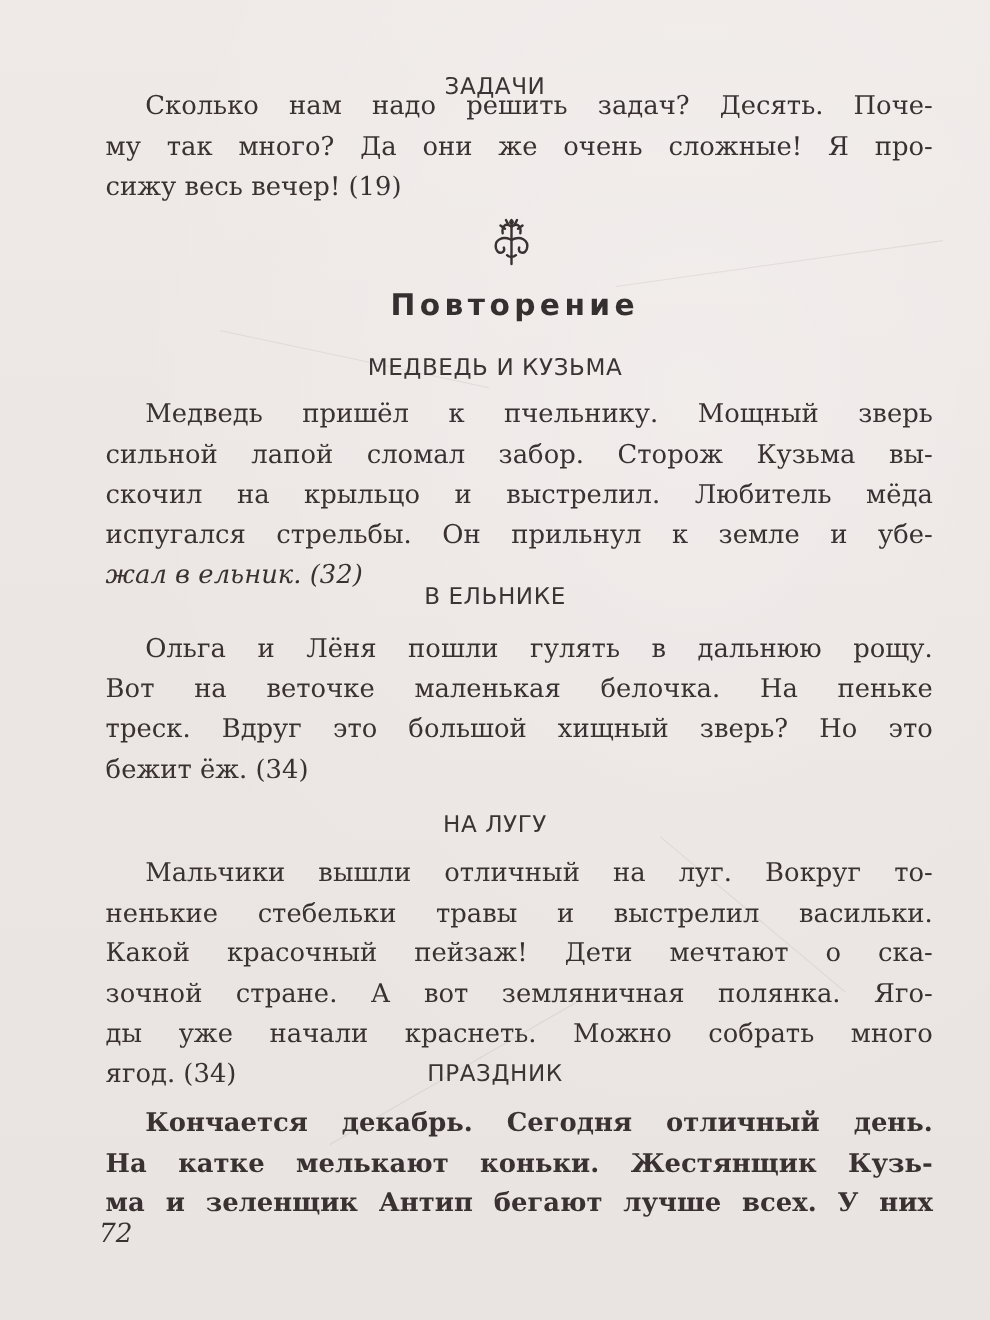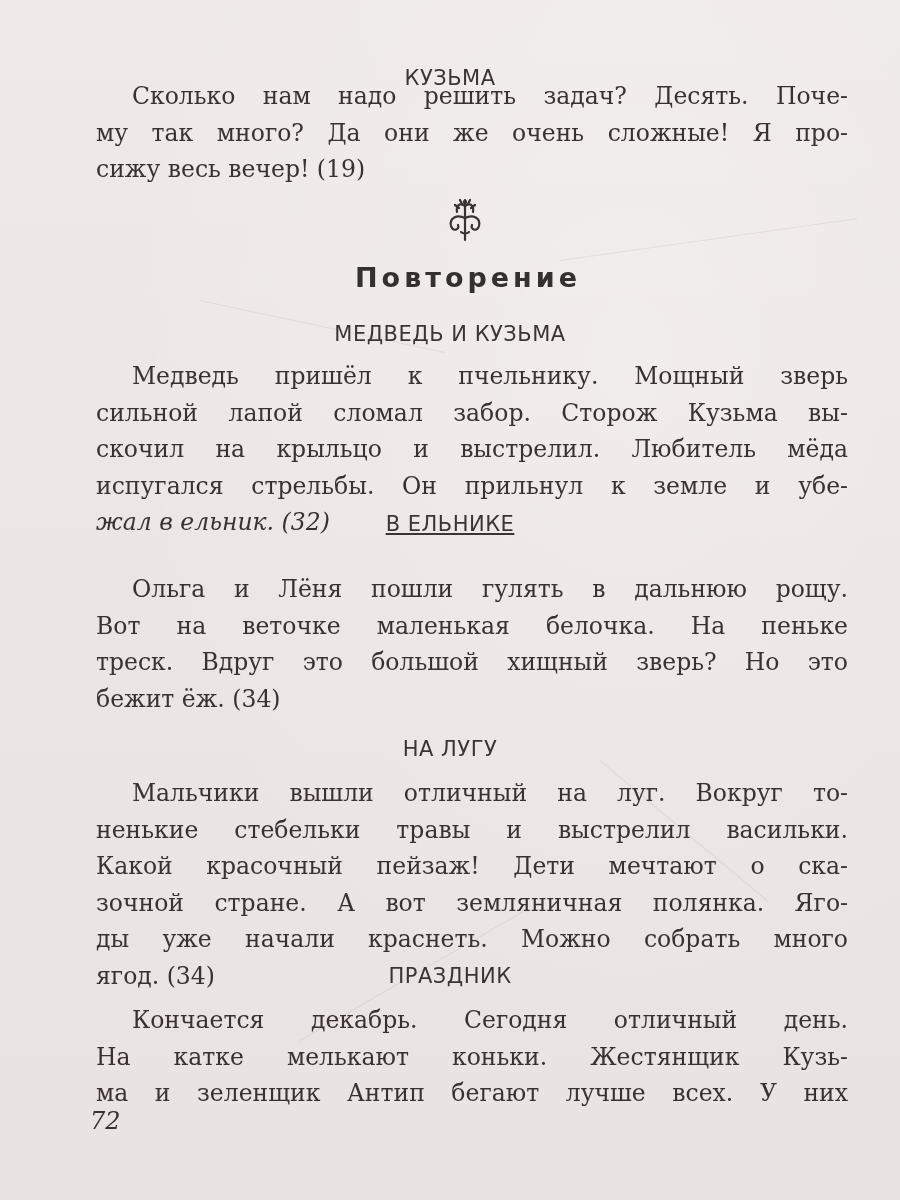--- a/index.html
+++ b/index.html
@@ -86,21 +86,21 @@
 </head>
 <body>
 
 <div class="page">
 
   <div class="scratch" style="left:560px;top:260px;width:300px;transform:rotate(-8deg);"></div>
   <div class="scratch" style="left:200px;top:300px;width:250px;transform:rotate(12deg);"></div>
   <div class="scratch" style="left:600px;top:760px;width:220px;transform:rotate(40deg);"></div>
   <div class="scratch" style="left:300px;top:1040px;width:260px;transform:rotate(-30deg);"></div>
 
-  <div class="heading" style="top:66px;">КУЗЬМА</div>
+  <div class="heading" style="top:66px;">ЗАДАЧИ</div>
   <div class="para" style="top:73px;">
     <span class="line" style="margin-top:0;height:0"></span>
   </div>
   <div class="para" style="top:75px;">
     <span class="line" style="padding-left:0;height:0"></span>
   </div>
   <div class="para" style="top:74px;left:128px;width:716px;">
     <span class="line" style="text-indent:0;">Сколько нам надо решить задач? Десять. Поче-</span>
     <span class="line" style="margin-left:-36px;width:752px;">му так много? Да они же очень сложные! Я про-</span>
     <span class="line last" style="margin-left:-36px;">сижу весь вечер! (19)</span>
@@ -123,39 +123,39 @@
 
   <div class="heading" style="top:322px;">МЕДВЕДЬ И КУЗЬМА</div>
   <div class="para" style="top:354px;">
     <span class="line">Медведь пришёл к пчельнику. Мощный зверь</span>
     <span class="line" style="margin-left:-36px;width:752px;">сильной лапой сломал забор. Сторож Кузьма вы-</span>
     <span class="line" style="margin-left:-36px;width:752px;">скочил на крыльцо и выстрелил. Любитель мёда</span>
     <span class="line" style="margin-left:-36px;width:752px;">испугался стрельбы. Он прильнул к земле и убе-</span>
     <span class="line last" style="margin-left:-36px;font-style:italic;">жал в ельник. (32)</span>
   </div>
 
-  <div class="heading" style="top:512px;text-decoration:underline;">В ЕЛЬНИКЕ</div>
+  <div class="heading" style="top:530px;">В ЕЛЬНИКЕ</div>
   <div class="para" style="top:567px;">
     <span class="line">Ольга и Лёня пошли гулять в дальнюю рощу.</span>
     <span class="line" style="margin-left:-36px;width:752px;">Вот на веточке маленькая белочка. На пеньке</span>
     <span class="line" style="margin-left:-36px;width:752px;">треск. Вдруг это большой хищный зверь? Но это</span>
     <span class="line last" style="margin-left:-36px;">бежит ёж. (34)</span>
   </div>
 
   <div class="heading" style="top:737px;">НА ЛУГУ</div>
   <div class="para" style="top:771px;">
     <span class="line">Мальчики вышли отличный на луг. Вокруг то-</span>
     <span class="line" style="margin-left:-36px;width:752px;">ненькие стебельки травы и выстрелил васильки.</span>
     <span class="line" style="margin-left:-36px;width:752px;">Какой красочный пейзаж! Дети мечтают о ска-</span>
     <span class="line" style="margin-left:-36px;width:752px;">зочной стране. А вот земляничная полянка. Яго-</span>
     <span class="line" style="margin-left:-36px;width:752px;">ды уже начали краснеть. Можно собрать много</span>
     <span class="line last" style="margin-left:-36px;">ягод. (34)</span>
   </div>
 
   <div class="heading" style="top:964px;">ПРАЗДНИК</div>
-  <div class="para" style="top:998px;">
+  <div class="para" style="top:998px;font-weight:bold;">
     <span class="line">Кончается декабрь. Сегодня отличный день.</span>
     <span class="line" style="margin-left:-36px;width:752px;">На катке мелькают коньки. Жестянщик Кузь-</span>
     <span class="line" style="margin-left:-36px;width:752px;">ма и зеленщик Антип бегают лучше всех. У них</span>
   </div>
 
   <div class="page-number">72</div>
 </div>
 
 </body></html>

